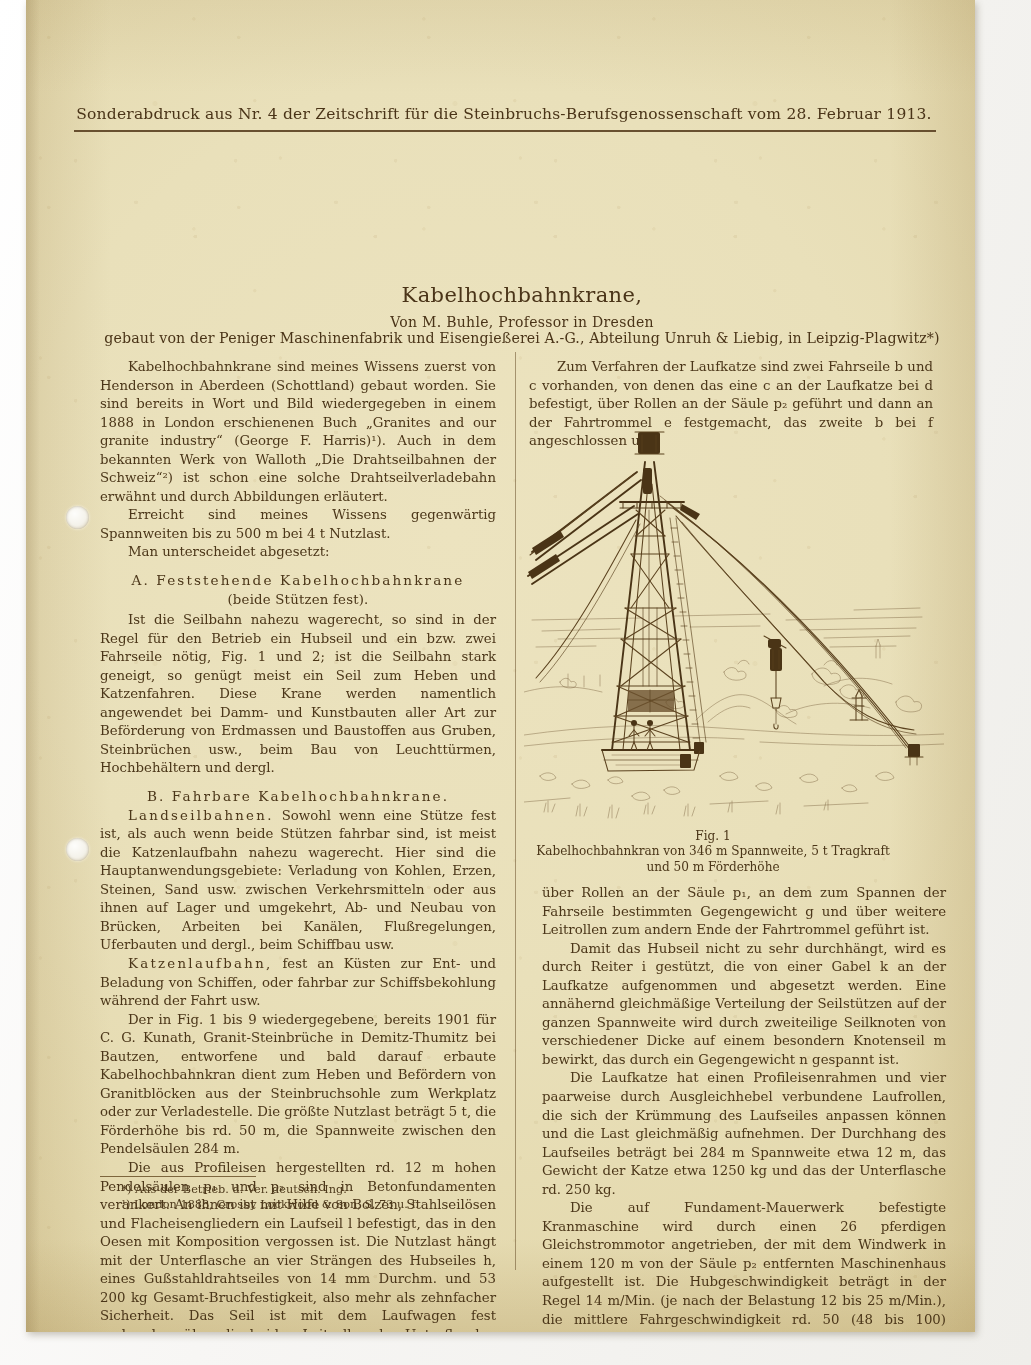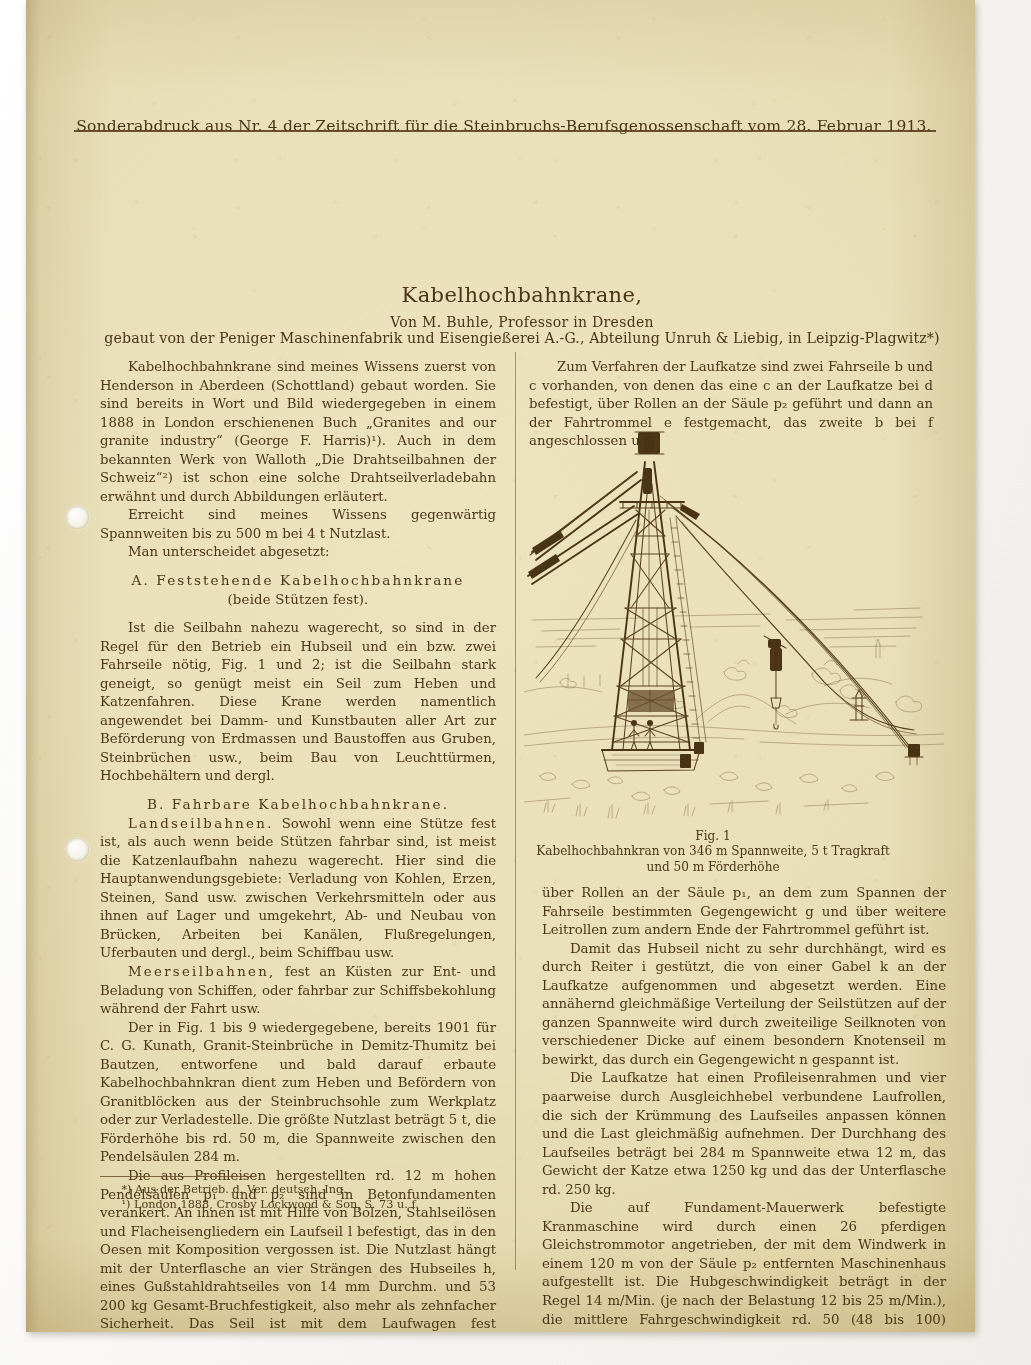--- a/index.html
+++ b/index.html
@@ -81,21 +81,20 @@
   #runhead {
     position: absolute;
     left: 48px;
     top: 105px;
     width: 860px;
     text-align: center;
     font-size: 15.5px;
     letter-spacing: .2px;
     color: #4a3418;
     white-space: nowrap;
-    margin-top: 12px;
   }
   #runhead-rule {
     position: absolute;
     left: 48px;
     top: 130px;
     width: 862px;
     height: 2px;
     background: #5a4021;
     opacity: .9;
   }
@@ -159,21 +158,21 @@
   h3.sub {
     margin: 9px 0 1px 0;
     font-size: 13.6px;
     font-weight: normal;
     text-align: center;
     letter-spacing: 2.1px;
   }
   div.subline2 {
     text-align: center;
     font-size: 13.3px;
-    margin-bottom: 10px;
+    margin-bottom: 2px;
     letter-spacing: .2px;
   }
   span.spaced { letter-spacing: 2.3px; }
 
   
   #footnote-rule {
     position: absolute;
     left: 74px;
     top: 1176px;
     width: 156px;
@@ -265,21 +264,21 @@
 
         <h3 class="sub">A. Feststehende Kabelhochbahnkrane</h3>
         <div class="subline2">(beide Stützen fest).</div>
 
         <p class="para">Ist die Seilbahn nahezu wagerecht, so sind in der Regel für den Betrieb ein Hubseil und ein bzw. zwei Fahrseile nötig, Fig. 1 und 2; ist die Seilbahn stark geneigt, so genügt meist ein Seil zum Heben und Katzenfahren. Diese Krane werden namentlich angewendet bei Damm- und Kunstbauten aller Art zur Beförderung von Erdmassen und Baustoffen aus Gruben, Steinbrüchen usw., beim Bau von Leuchttürmen, Hochbehältern und dergl.</p>
 
         <h3 class="sub">B. Fahrbare Kabelhochbahnkrane.</h3>
 
         <p class="para"><span class="spaced">Landseilbahnen.</span><span> Sowohl wenn eine Stütze fest ist, als auch wenn beide Stützen fahrbar sind, ist meist die Katzenlaufbahn nahezu wagerecht. Hier sind die Hauptanwendungsgebiete: Verladung von Kohlen, Erzen, Steinen, Sand usw. zwischen Verkehrsmitteln oder aus ihnen auf Lager und umgekehrt, Ab- und Neubau von Brücken, Arbeiten bei Kanälen, Flußregelungen, Uferbauten und dergl., beim Schiffbau usw.</span></p>
 
-        <p class="para"><span class="spaced">Meerseilbahnen,</span><span> fest an Küsten zur Ent- und Beladung von Schiffen, oder fahrbar zur Schiffsbekohlung während der Fahrt usw.</span></p>
+        <p class="para"><span class="spaced">Katzenlaufbahn,</span><span> fest an Küsten zur Ent- und Beladung von Schiffen, oder fahrbar zur Schiffsbekohlung während der Fahrt usw.</span></p>
 
         <p class="para">Der in Fig. 1 bis 9 wiedergegebene, bereits 1901 für C. G. Kunath, Granit-Steinbrüche in Demitz-Thumitz bei Bautzen, entworfene und bald darauf erbaute Kabelhochbahnkran dient zum Heben und Befördern von Granitblöcken aus der Steinbruchsohle zum Werkplatz oder zur Verladestelle. Die größte Nutzlast beträgt 5 t, die Förderhöhe bis rd. 50 m, die Spannweite zwischen den Pendelsäulen 284 m.</p>
         <p class="para">Die aus Profileisen hergestellten rd. 12 m hohen Pendelsäulen p₁ und p₂ sind in Betonfundamenten verankert. An ihnen ist mit Hilfe von Bolzen, Stahlseilösen und Flacheisengliedern ein Laufseil l befestigt, das in den Oesen mit Komposition vergossen ist. Die Nutzlast hängt mit der Unterflasche an vier Strängen des Hubseiles h, eines Gußstahldrahtseiles von 14 mm Durchm. und 53 200 kg Gesamt-Bruchfestigkeit, also mehr als zehnfacher Sicherheit. Das Seil ist mit dem Laufwagen fest verbunden, über die beiden Leitrollen der Unterflasche, sowie die des Laufwagens und der einen Pendelsäule p₂ geführt und an der Hubtrommel a der Kranmaschine befestigt.</p>
       </div>
 
       <div id="footnote-rule"></div>
       <div id="footnotes">
         <p>*) Aus der Betrieb. d. Ver. deutsch. Ing.</p>
         <p>¹) London 1888, Crosby Lockwood &amp; Son, S. 73 u. f.</p>
       </div>

